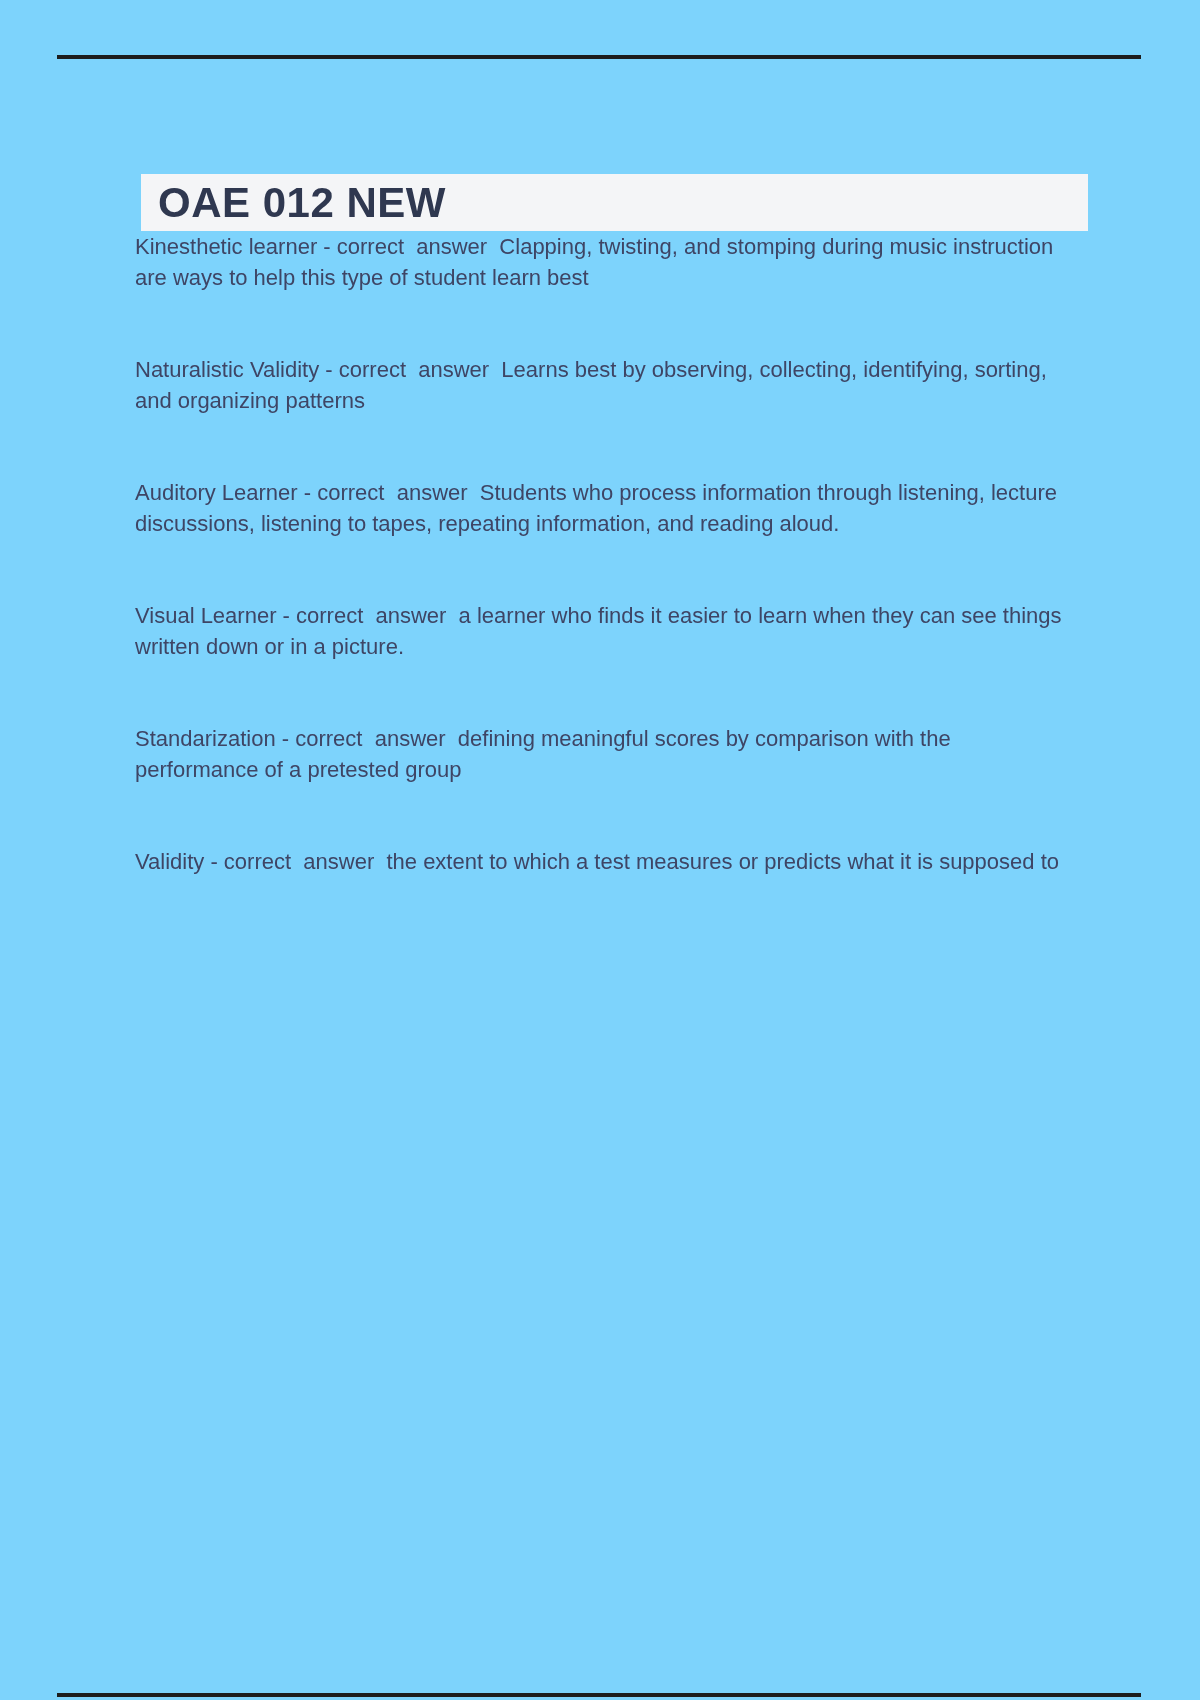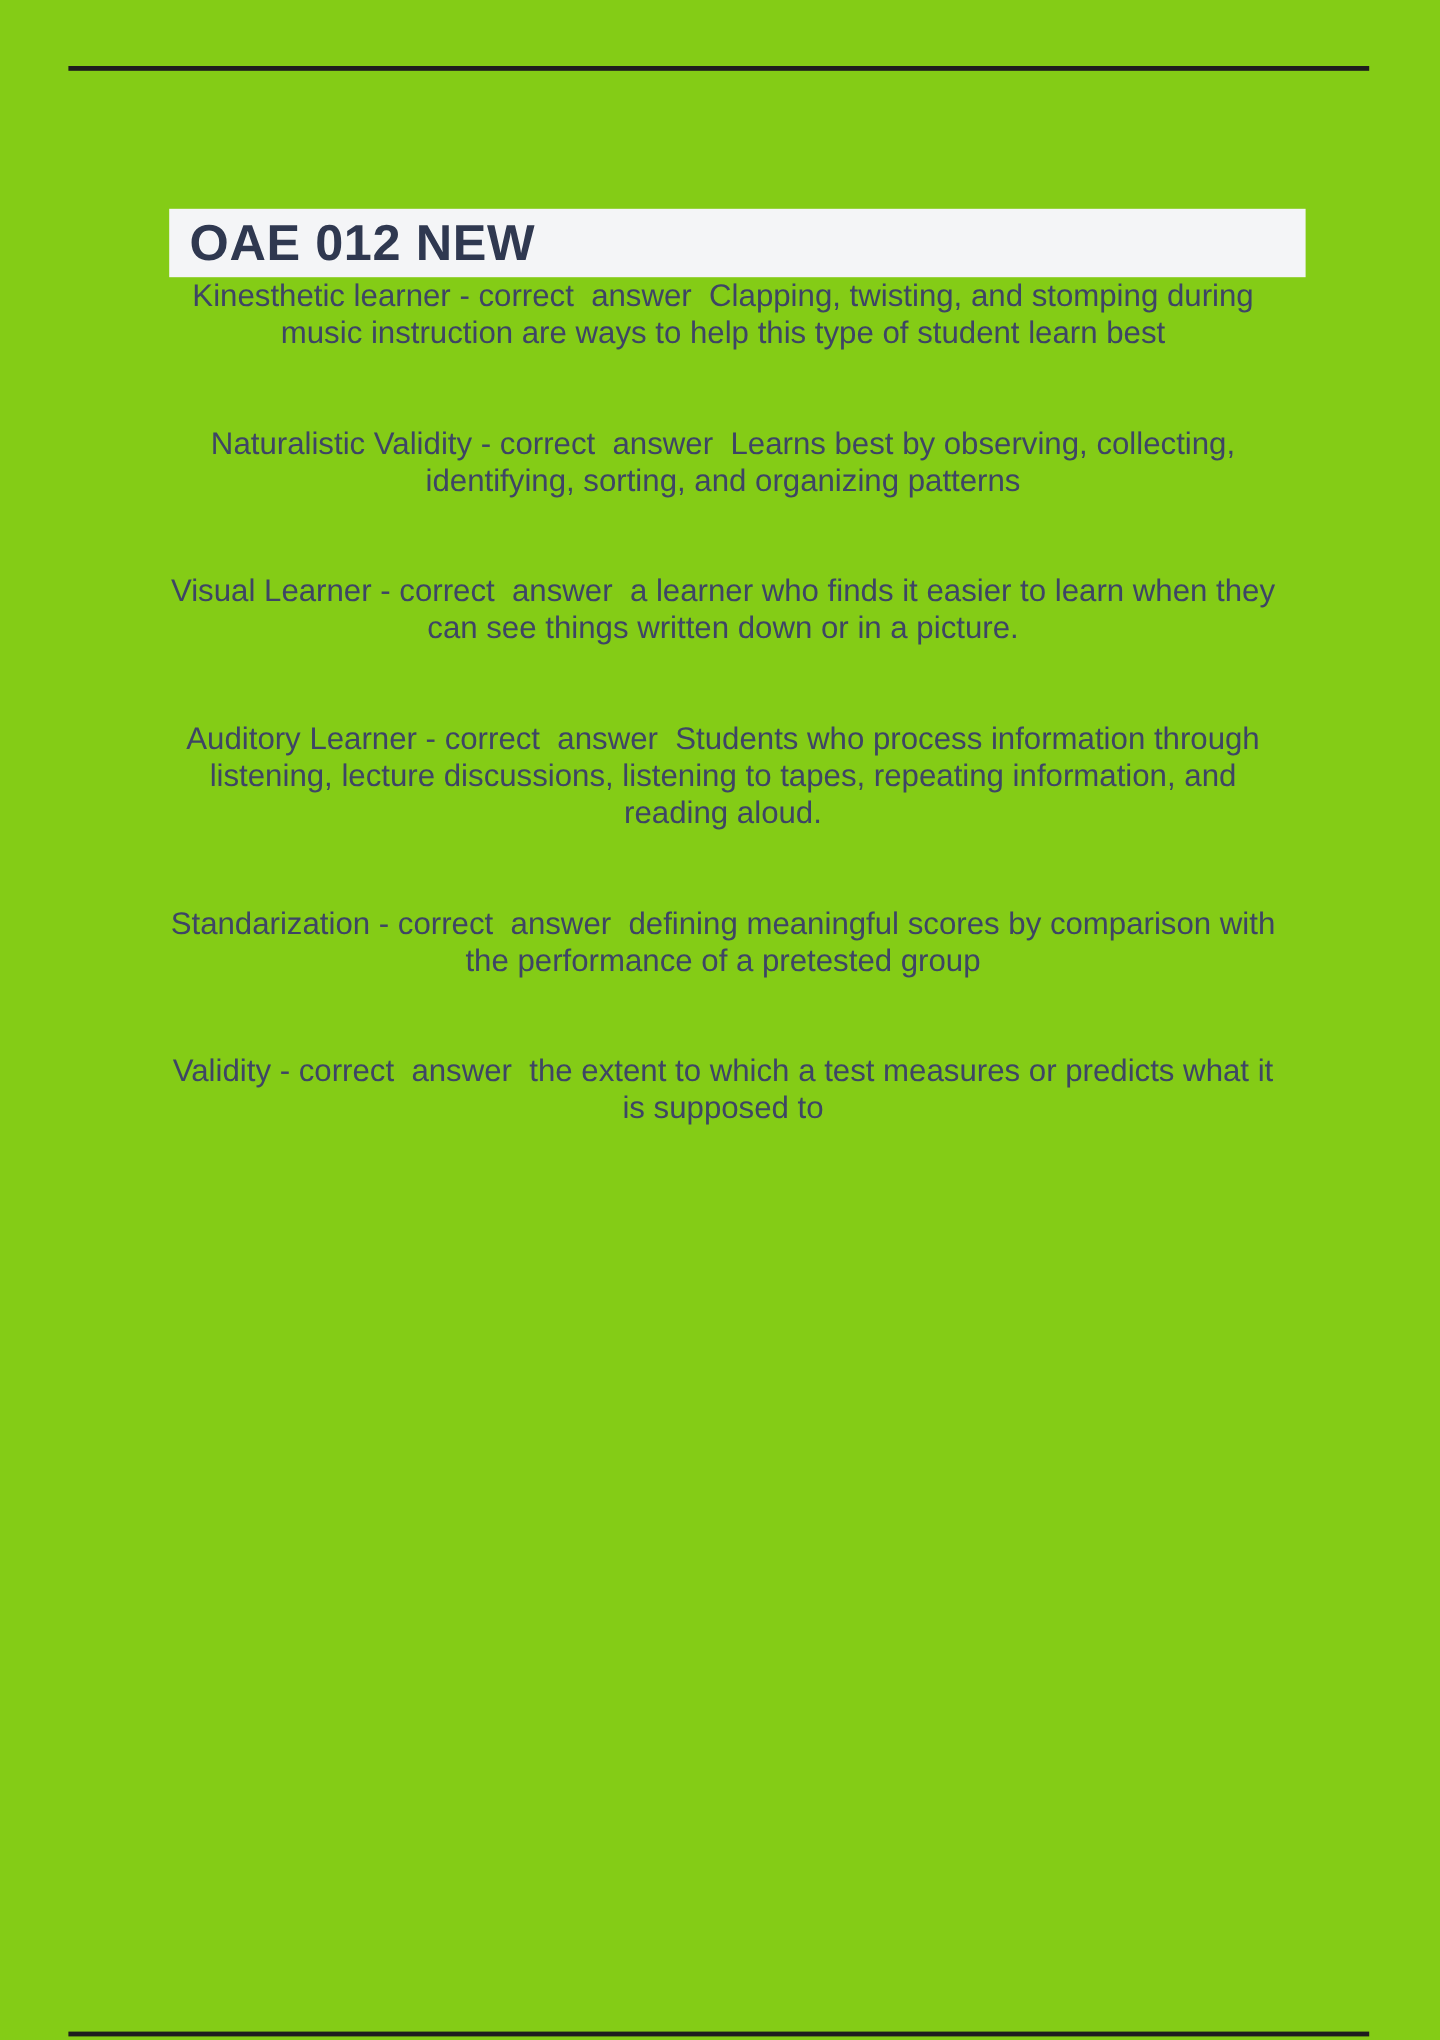--- a/index.html
+++ b/index.html
@@ -10,21 +10,21 @@
   body {
     width: 1200px;
     height: 1700px;
     position: relative;
     overflow: hidden;
     font-family: "Liberation Sans", sans-serif;
   }
   .page {
     position: absolute;
     inset: 0;
-    background: #84cc16;
+    background: #7dd3fc;
   }
   .rule {
     position: absolute;
     left: 57px;
     width: 1084px;
     height: 4px;
     background: #1d1d1d;
   }
   .rule-top { top: 55px; }
   .rule-bottom { top: 1693px; }
@@ -46,39 +46,38 @@
   }
   .qa-list {
     position: absolute;
     left: 135px;
     top: 231px;
     width: 935px;
   }
   .qa-paragraph {
     margin: 0 0 61px 0;
     color: #3e4565;
-    font-size: 26px;
+    font-size: 22px;
     line-height: 31px;
     white-space: pre-wrap;
-    text-align: center;
   }
 </style>
 </head>
 <body>
 
 <div class="page">
 
   <div class="rule rule-top"></div>
 
   <h1 class="doc-title">OAE 012 NEW</h1>
 
   <div class="qa-list">
     <p class="qa-paragraph">Kinesthetic learner - correct  answer  Clapping, twisting, and stomping during music instruction are ways to help this type of student learn best</p>
     <p class="qa-paragraph">Naturalistic Validity - correct  answer  Learns best by observing, collecting, identifying, sorting, and organizing patterns</p>
+    <p class="qa-paragraph">Auditory Learner - correct  answer  Students who process information through listening, lecture discussions, listening to tapes, repeating information, and reading aloud.</p>
     <p class="qa-paragraph">Visual Learner - correct  answer  a learner who finds it easier to learn when they can see things written down or in a picture.</p>
-    <p class="qa-paragraph">Auditory Learner - correct  answer  Students who process information through listening, lecture discussions, listening to tapes, repeating information, and reading aloud.</p>
     <p class="qa-paragraph">Standarization - correct  answer  defining meaningful scores by comparison with the performance of a pretested group</p>
     <p class="qa-paragraph">Validity - correct  answer  the extent to which a test measures or predicts what it is supposed to</p>
   </div>
 
   <div class="rule rule-bottom"></div>
 
 </div>
 
 </body></html>

